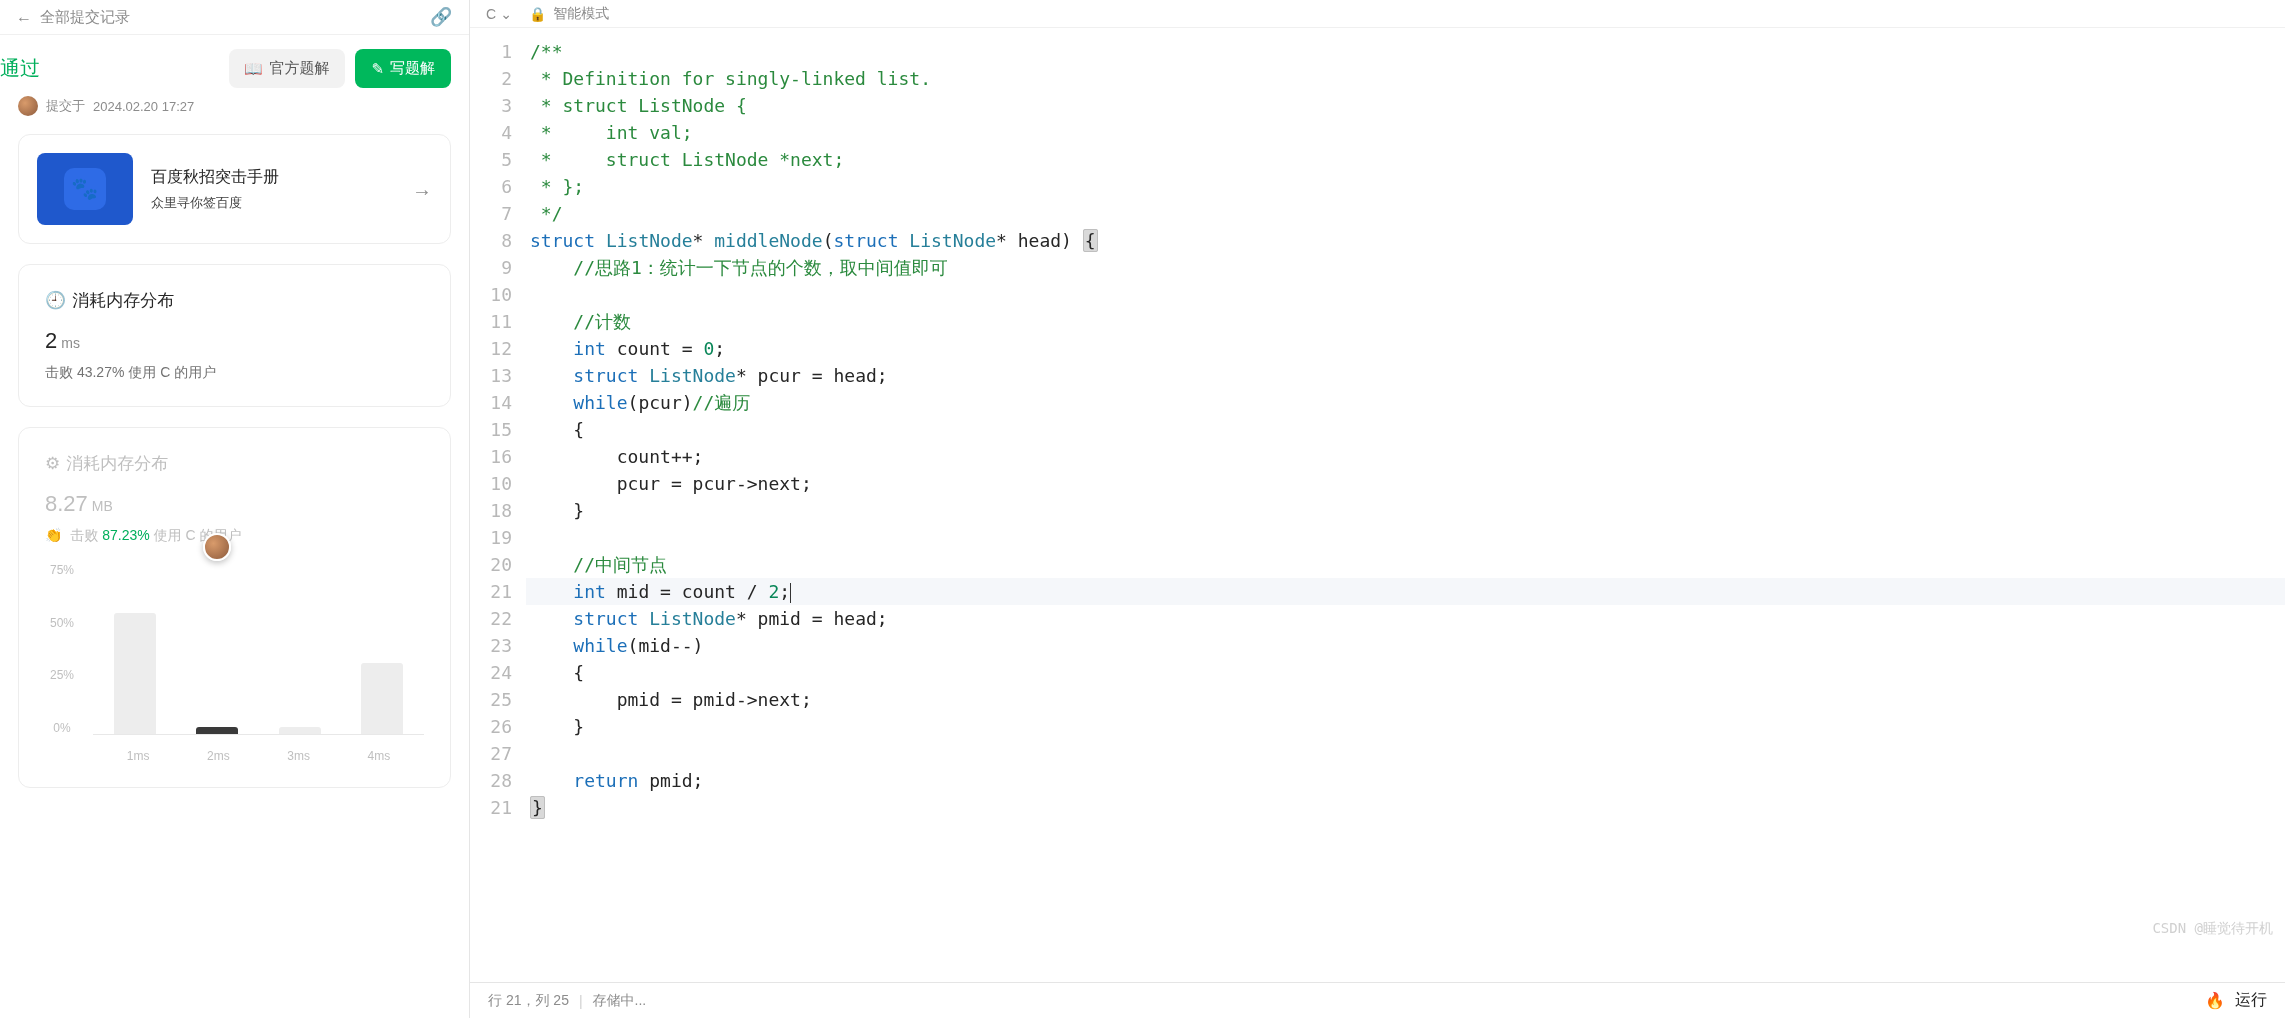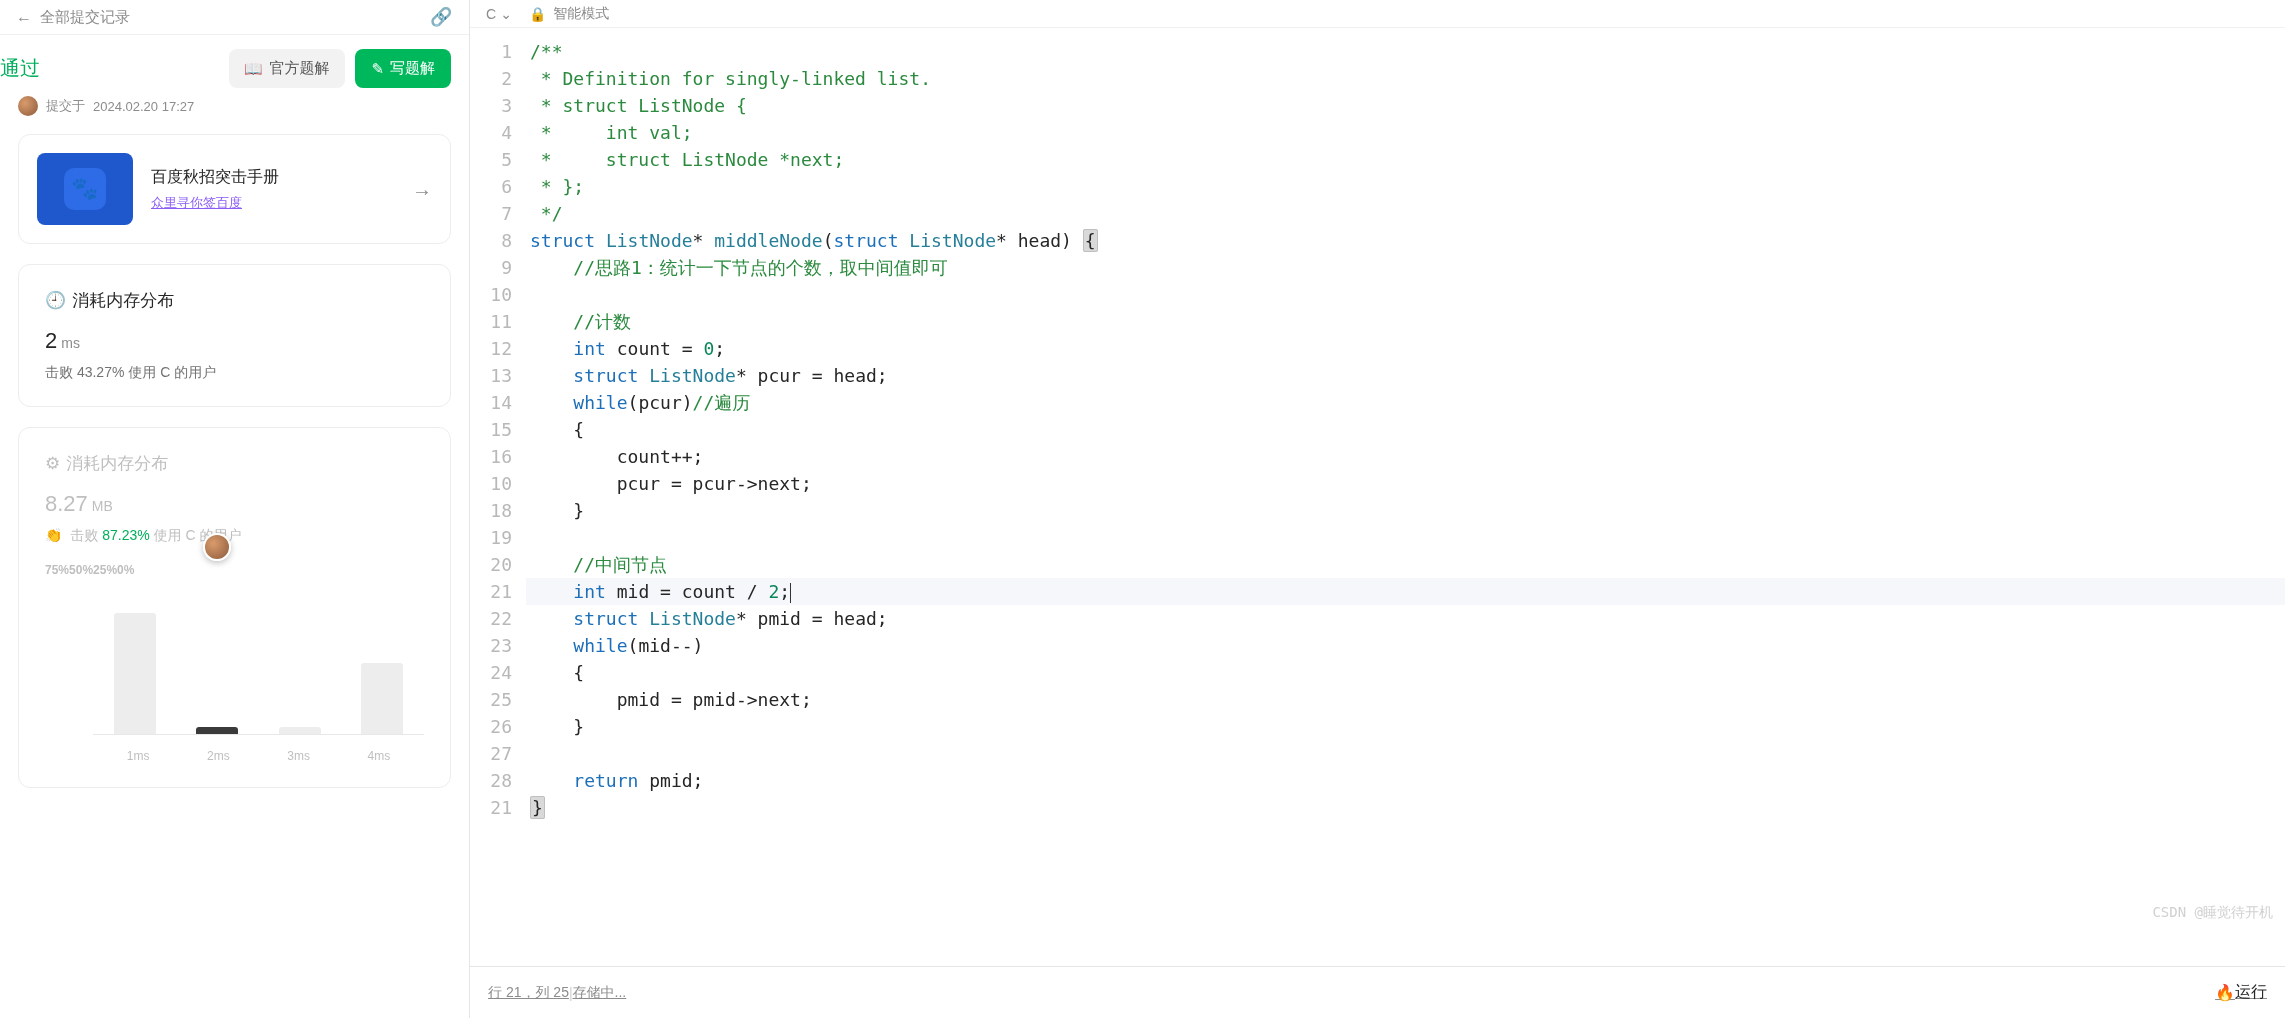--- a/index.html
+++ b/index.html
@@ -18,36 +18,36 @@
 .right-buttons { margin-left: auto; display: flex; gap: 10px; }
 .btn { display: flex; align-items: center; gap: 6px; border-radius: 8px; padding: 10px 16px; font-size: 15px; cursor: pointer; border: none; }
 .btn-gray { background: #f2f2f2; color: #595959; }
 .btn-green { background: #00b85c; color: #fff; }
 .sub-row { display: flex; align-items: center; padding: 8px 18px 18px 18px; gap: 8px; color: #8c8c8c; font-size: 13px; }
 .avatar-sm { width: 20px; height: 20px; border-radius: 50%; background: radial-gradient(circle at 35% 35%, #d99b6b, #8c5a3c); }
 .promo-card { margin: 0 18px 20px 18px; border: 1px solid #ededed; border-radius: 12px; padding: 18px; display: flex; align-items: center; gap: 18px; cursor: pointer; }
 .promo-img { width: 96px; height: 72px; background: #1f58cc; border-radius: 8px; display: flex; align-items: center; justify-content: center; }
 .promo-paw { width: 42px; height: 42px; background: #2e6be6; border-radius: 10px; display: flex; align-items: center; justify-content: center; color: #fff; font-size: 22px; }
 .promo-text-main { font-size: 16px; color: #262626; margin-bottom: 6px; }
-.promo-text-sub { font-size: 13px; color: #8b5cf6; text-decoration: underline; }
+.promo-text-sub { font-size: 13px; color: #404040; }
 .promo-arrow { margin-left: auto; color: #8c8c8c; font-size: 20px; }
 .metric-card { margin: 0 18px 20px 18px; border: 1px solid #ededed; border-radius: 12px; padding: 24px 26px; }
 .metric-title { display: flex; align-items: center; gap: 6px; font-size: 17px; color: #262626; margin-bottom: 16px; }
 .metric-title.dim { color: #bfbfbf; }
 .metric-val { font-size: 22px; font-weight: 500; display: flex; align-items: baseline; gap: 4px; margin-bottom: 10px; }
 .metric-val.dim { color: #bfbfbf; }
 .unit { font-size: 14px; color: #8c8c8c; }
 .unit.dim { color: #bfbfbf; }
 .metric-beat { font-size: 14px; color: #737373; }
 .metric-beat .pct { font-weight: 500; }
 .metric-beat.dim { color: #bfbfbf; }
 .metric-beat.dim .pct { color: #00af5b; }
 .beat-icon { display: inline-block; margin-right: 4px; }
 .chart-box { margin-top: 18px; position: relative; height: 200px; }
-.y-labels { position: absolute; left: 0; top: 0; bottom: 28px; width: 40px; display: flex; flex-direction: row; justify-content: space-between; font-size: 12px; color: #bfbfbf; text-align: center; padding-right: 6px; font-weight: bold; }
+.y-labels { position: absolute; left: 0; top: 0; bottom: 28px; width: 40px; display: flex; flex-direction: column; justify-content: space-between; font-size: 12px; color: #bfbfbf; text-align: center; padding-right: 6px; }
 .plot { position: absolute; left: 48px; right: 0; top: 0; bottom: 28px; border-bottom: 1px solid #e8e8e8; display: flex; align-items: flex-end; gap: 26px; padding: 0 14px; }
 .bar-col { flex: 1; display: flex; flex-direction: column; align-items: center; justify-content: flex-end; height: 100%; position: relative; }
 .bar { width: 100%; max-width: 42px; background: #ededed; border-radius: 3px 3px 0 0; }
 .bar.active { background: #3a3a3a; }
 .x-labels { position: absolute; left: 48px; right: 0; bottom: 0; display: flex; gap: 18px; padding: 0 14px; }
 .x-lab { flex: 1; text-align: center; font-size: 12px; color: #bfbfbf; }
 .marker { position: absolute; bottom: 100%; left: 50%; transform: translateX(-50%); margin-bottom: 2px; }
 .marker-av { width: 28px; height: 28px; border-radius: 50%; background: radial-gradient(circle at 35% 35%, #d99b6b, #8c5a3c); border: 2px solid #fff; box-shadow: 0 2px 6px rgba(0,0,0,.25); }
 
 .right-panel { flex: 1; display: flex; flex-direction: column; }
@@ -62,21 +62,21 @@
 .code-line.hl { background: #f5f7fa; }
 .tok-comment { color: #2b8a3e; }
 .tok-kw { color: #1c6fb8; }
 .tok-type { color: #267f99; }
 .tok-fn { color: #267f99; }
 .tok-num { color: #098658; }
 .cursor { display: inline-block; width: 1px; height: 20px; background: #333; vertical-align: middle; animation: blink 1s step-start infinite; }
 @keyframes blink { 50% { opacity: 0; } }
 .brace-hl { background: #d9d9d9; border: 1px solid #bfbfbf; border-radius: 2px; padding: 0 1px; }
 
-.status-bar { height: 52px; border-top: 1px solid #e5e5e5; display: flex; align-items: center; padding: 0 18px; font-size: 14px; color: #8c8c8c; gap: 0; text-decoration: underline; }
+.status-bar { height: 36px; border-top: 1px solid #e5e5e5; display: flex; align-items: center; padding: 0 18px; font-size: 14px; color: #8c8c8c; gap: 10px; }
 .status-spacer { flex: 1; }
 .run-btn { color: #262626; font-size: 16px; cursor: pointer; }
 .flame { color: #f5a623; font-size: 16px; }
 .watermark { position: absolute; right: 12px; bottom: 40px; font-size: 14px; color: #d0d0d0; pointer-events: none; }
 </style>
 </head>
 <body>
 
 <div class="left-panel">
   <div class="left-scroll">

